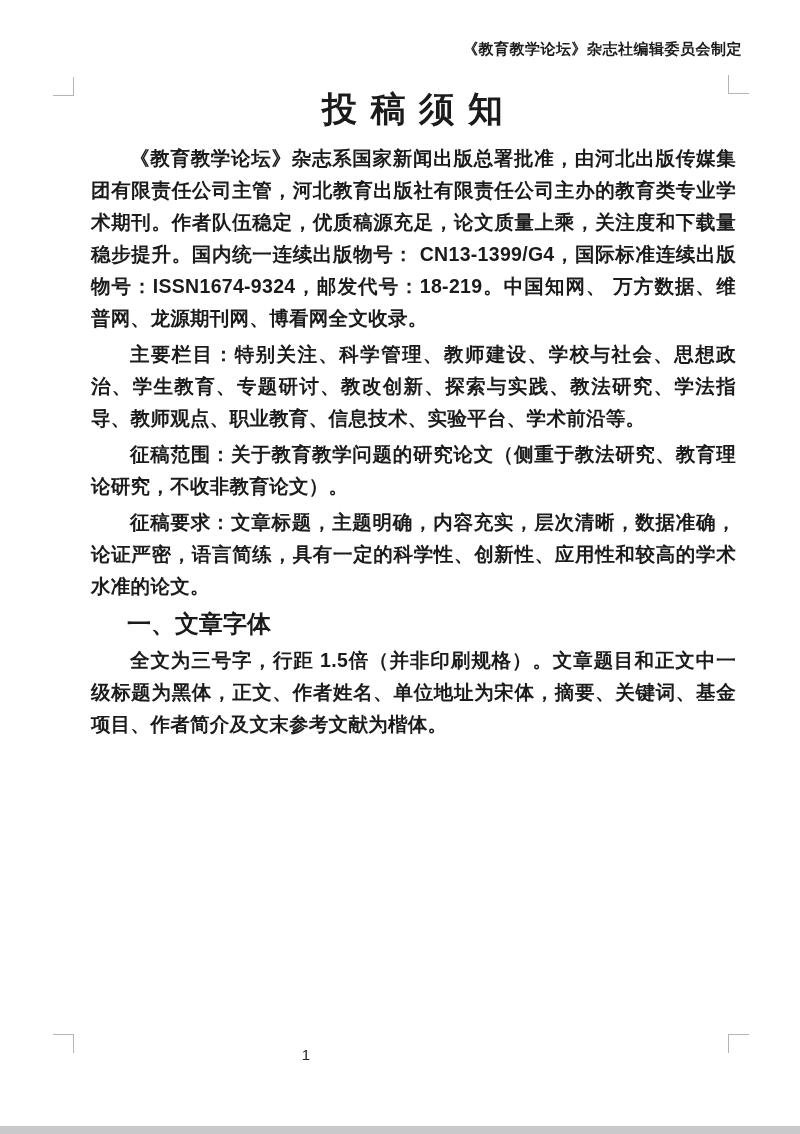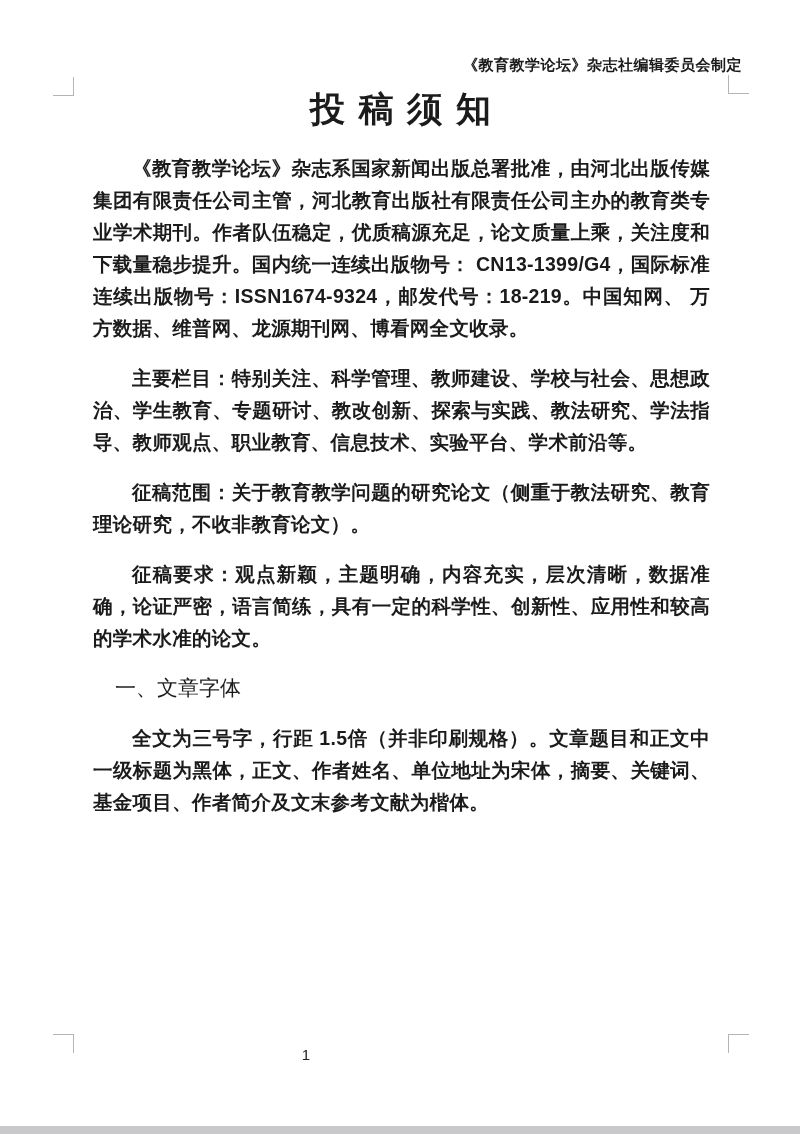--- a/index.html
+++ b/index.html
@@ -6,55 +6,55 @@
   .page{
     position:relative;
     width:800px;height:1134px;
     background:#ffffff;
     overflow:hidden;
     font-family:"Liberation Sans",sans-serif;
     color:#1b1b1b;
   }
   .header-note{
     position:absolute;
-    top:56px;right:58px;
+    top:40px;right:58px;
     font-size:15px;
     font-weight:700;
     letter-spacing:0.5px;
     white-space:nowrap;
   }
   .content{
     position:absolute;
-    left:75px;top:84px;
+    left:87px;top:84px;
     width:653px;
   }
   .doc-title{
     margin:0 0 8px 0;
     font-size:35px;
     line-height:50px;
     font-weight:700;
     text-align:center;
     letter-spacing:2px;
     white-space:pre;
   }
   .body-para{
-    margin:18px;
+    margin:4px;
     font-size:19.5px;
     line-height:32px;
     font-weight:700;
     text-indent:2em;
     text-align:justify;
     word-break:break-all;
     letter-spacing:0.3px;
   }
   .section-heading{
     margin:6px 0 2px 0;
-    font-size:21px;
+    font-size:24px;
     line-height:32px;
-    font-weight:400;
+    font-weight:700;
     padding-left:40px;
   }
   .page-number{
     position:absolute;
     top:1046px;left:296px;
     width:20px;
     text-align:center;
     font-size:15px;
     font-weight:400;
     color:#222;
@@ -83,21 +83,21 @@
   <div class="crop crop-tr"></div>
   <div class="crop crop-bl"></div>
   <div class="crop crop-br"></div>
 
   <div class="content">
     <h1 class="doc-title">投 稿 须 知</h1>
 
     <p class="body-para">《教育教学论坛》杂志系国家新闻出版总署批准，由河北出版传媒集团有限责任公司主管，河北教育出版社有限责任公司主办的教育类专业学术期刊。作者队伍稳定，优质稿源充足，论文质量上乘，关注度和下载量稳步提升。国内统一连续出版物号： CN13-1399/G4，国际标准连续出版物号：ISSN1674-9324，邮发代号：18-219。中国知网、 万方数据、维普网、龙源期刊网、博看网全文收录。</p>
     <p class="body-para">主要栏目：特别关注、科学管理、教师建设、学校与社会、思想政治、学生教育、专题研讨、教改创新、探索与实践、教法研究、学法指导、教师观点、职业教育、信息技术、实验平台、学术前沿等。</p>
     <p class="body-para">征稿范围：关于教育教学问题的研究论文（侧重于教法研究、教育理论研究，不收非教育论文）。</p>
-    <p class="body-para">征稿要求：观点新颖，主题明确，内容充实，层次清晰，数据准确，论证严密，语言简练，具有一定的科学性、创新性、应用性和较高的学术水准的论文。</p>
+    <p class="body-para">征稿要求：文章标题，主题明确，内容充实，层次清晰，数据准确，论证严密，语言简练，具有一定的科学性、创新性、应用性和较高的学术水准的论文。</p>
 
     <h2 class="section-heading">一、文章字体</h2>
     <p class="body-para">全文为三号字，行距 1.5倍（并非印刷规格）。文章题目和正文中一级标题为黑体，正文、作者姓名、单位地址为宋体，摘要、关键词、基金项目、作者简介及文末参考文献为楷体。</p>
 
 
   </div>
 
   <div class="page-number">1</div>
 
   <div class="bottom-strip"></div>

